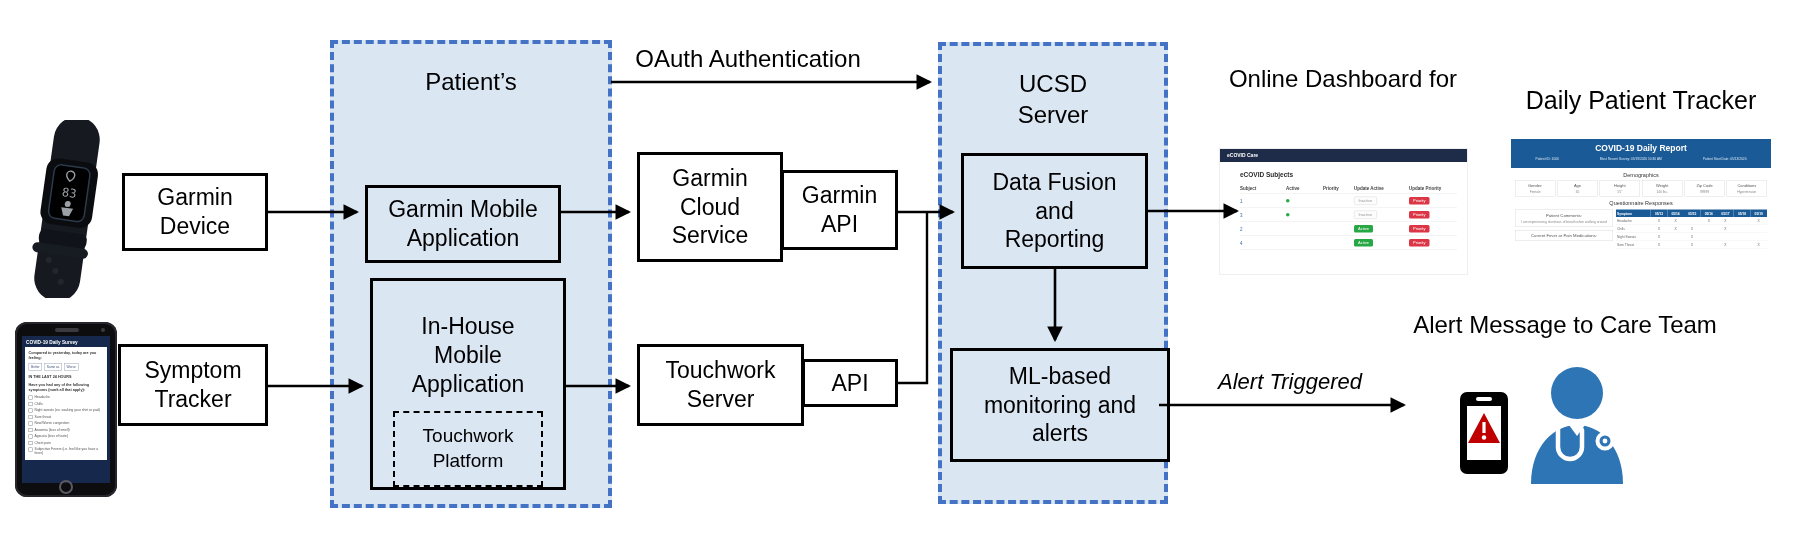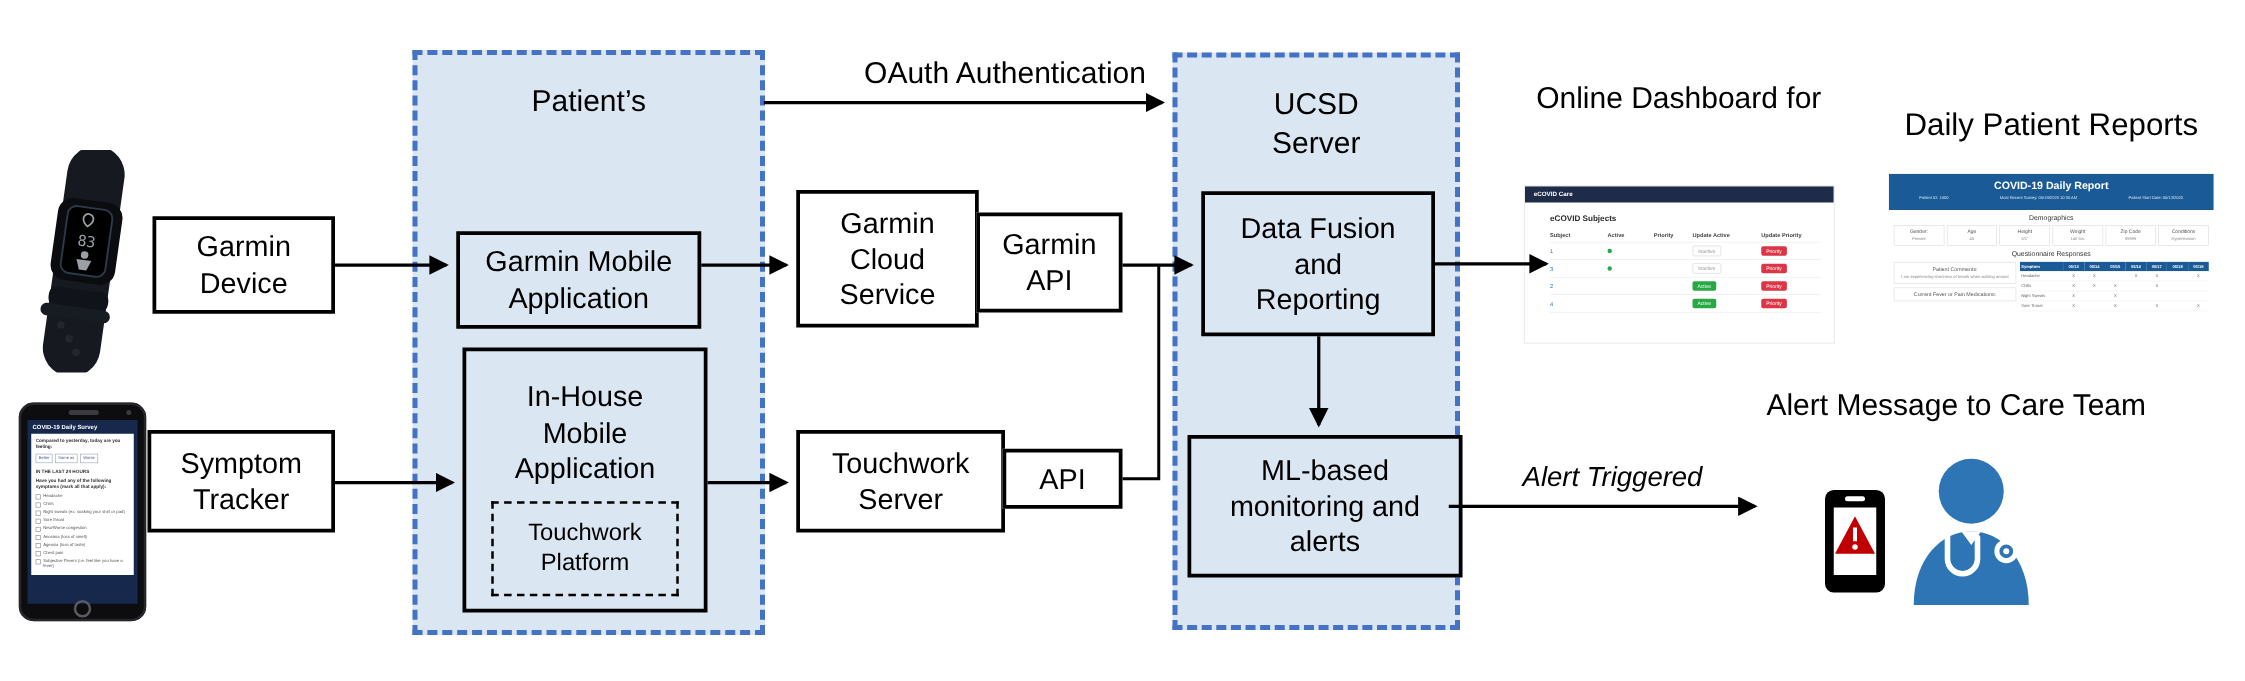--- a/index.html
+++ b/index.html
@@ -10,21 +10,21 @@
               background:#dbe6f3;z-index:1;}
   .dashed-label{padding-top:22px;text-align:center;font-size:24px;line-height:1.3;}
   .dashed-label span{display:block;}
   
   .node{position:absolute;box-sizing:border-box;border:3px solid #000;display:flex;
         flex-direction:column;align-items:center;justify-content:center;text-align:center;
         font-size:23px;line-height:1.26;z-index:2;}
   .node span{display:block;}
   .node.white{background:#fff;}
   .node.blue{background:#dbe6f3;}
-  .node.topalign{justify-content:center;padding-top:12px;}
+  .node.topalign{justify-content:flex-end;padding-top:12px;}
   .inner-dashed{box-sizing:border-box;border:2px dashed #000;width:150px;height:76px;
                 margin-top:12px;display:flex;flex-direction:column;align-items:center;
                 justify-content:center;font-size:19px;line-height:1.3;}
   
   .flabel{position:absolute;text-align:center;font-size:24px;line-height:1.28;z-index:2;}
   .flabel span{display:block;}
   .italic{font-style:italic;font-size:22px;}
   
   #arrows{position:absolute;left:0;top:0;z-index:3;pointer-events:none;}
   
@@ -153,29 +153,29 @@
     <span>and</span>
     <span>Reporting</span>
   </div>
 
   <div class="node blue" style="left:950px;top:348px;width:220px;height:114px;">
     <span>ML-based</span>
     <span>monitoring and</span>
     <span>alerts</span>
   </div>
 
-  <div class="flabel" style="left:640px;top:44px;width:328px;">OAuth Authentication</div>
+  <div class="flabel" style="left:584px;top:44px;width:328px;">OAuth Authentication</div>
 
   <div class="flabel italic" style="left:1185px;top:368px;width:210px;">Alert Triggered</div>
 
   <div class="flabel" style="left:1200px;top:64px;width:286px;">
     <span>Online Dashboard for</span>
   </div>
 
-  <div class="flabel" style="left:1496px;top:84px;width:290px;font-size:25px;">Daily Patient Reports</div>
+  <div class="flabel" style="left:1496px;top:84px;width:290px;font-size:25px;">Daily Patient Tracker</div>
 
   <div class="flabel" style="left:1400px;top:310px;width:330px;">Alert Message to Care Team</div>
 
   <svg id="arrows" width="1796" height="545">
     <defs>
       <marker id="ah" markerWidth="6" markerHeight="6" refX="5.2" refY="3" orient="auto">
         <path d="M0,0 L6,3 L0,6 z" fill="#000"></path>
       </marker>
     </defs>
     <polyline points="898,383 927,383 927,213" fill="none" stroke="#000" stroke-width="2.4"></polyline>

